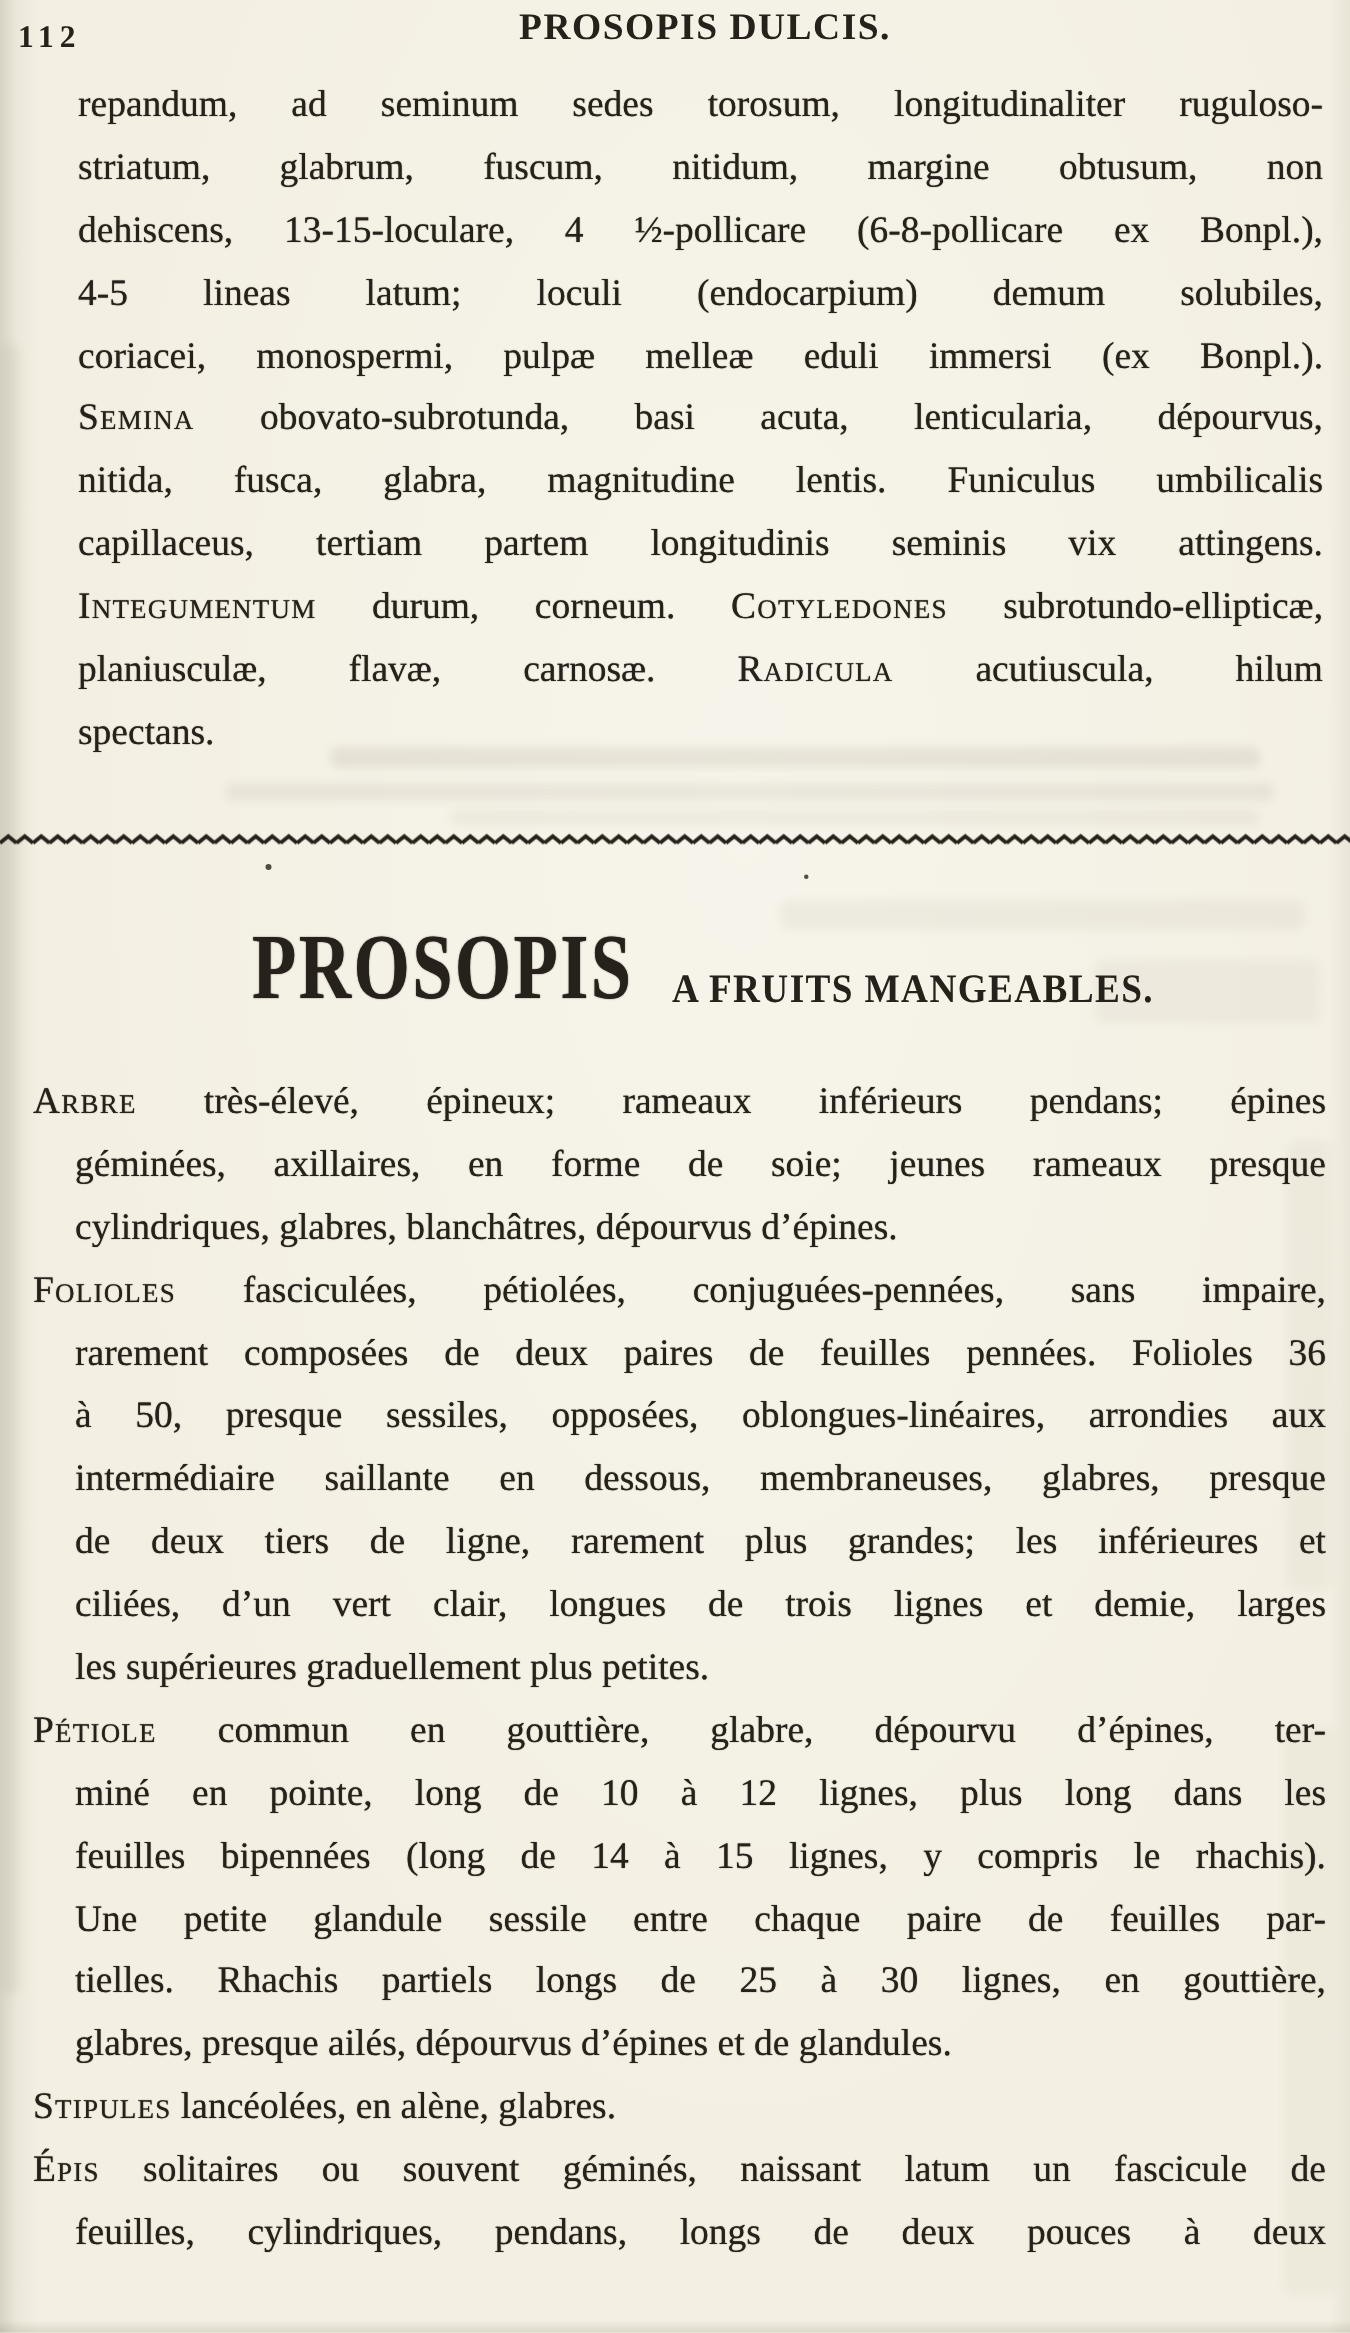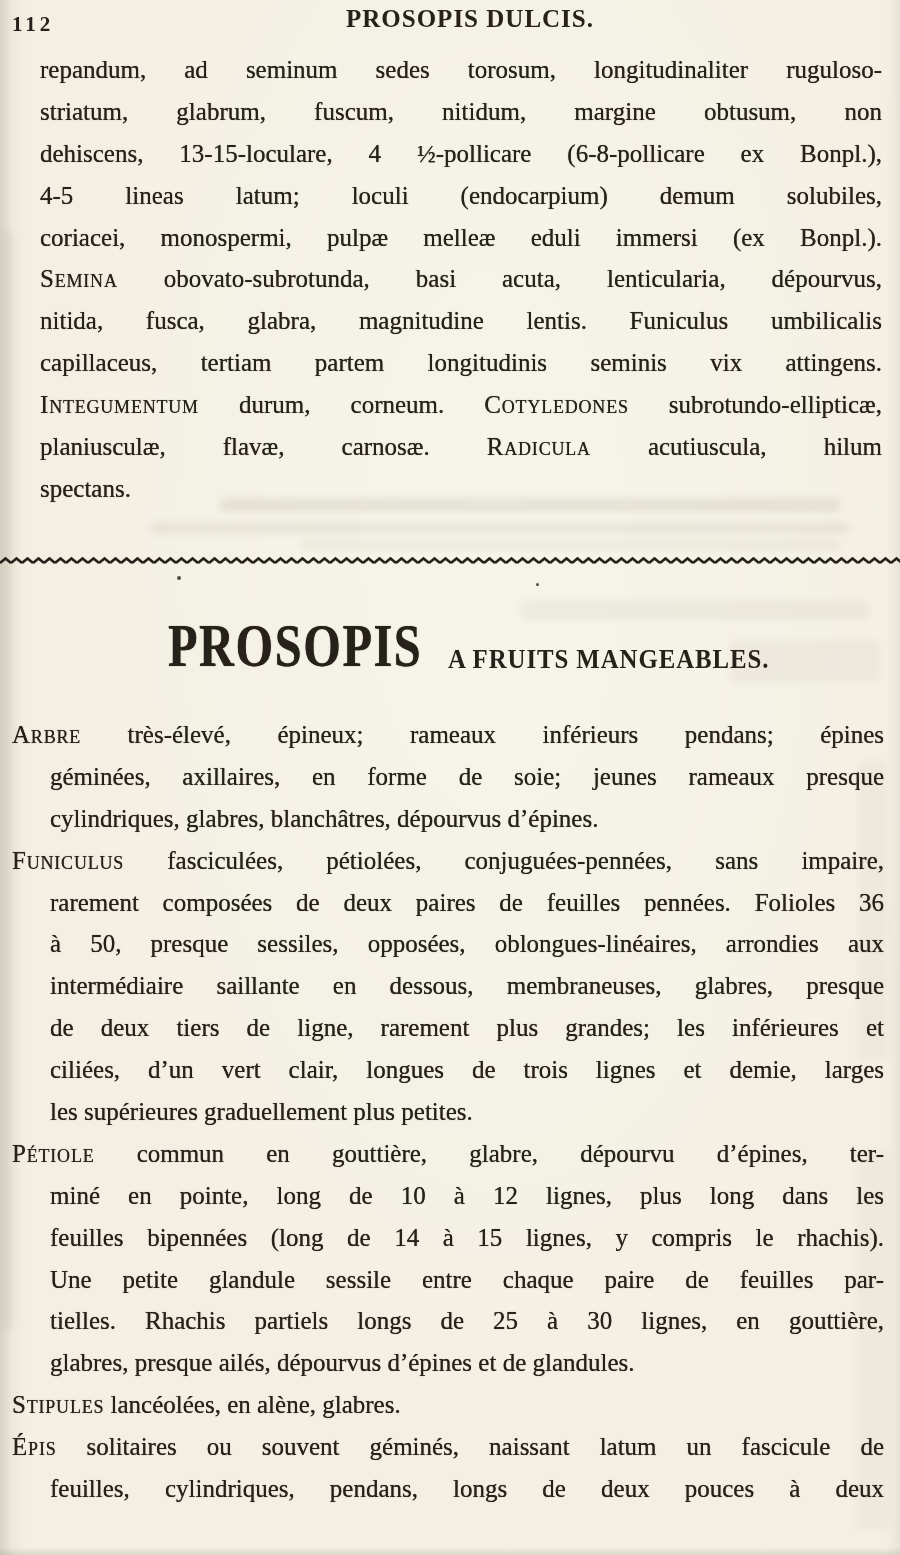--- a/index.html
+++ b/index.html
@@ -42,27 +42,27 @@
     font-size:25px;
     white-space:normal;
     text-shadow:0 0 0.7px rgba(38,32,22,0.85);
   }
   .tl.nojust{text-align:left;text-align-last:left;}
   .sc{font-variant:small-caps;letter-spacing:0.8px;}
 
   .latin{
     position:absolute;left:40px;top:49px;width:842px;
   }
-  .latin .tl{margin-left:0;}
+  .latin .tl{margin-left:12px;}
 
   .french{
     position:absolute;left:12px;top:714px;width:872px;
   }
   .french .tl.cont{margin-left:38px;}
-  .french .tl.lead{margin-left:0;}
+  .french .tl.lead{margin-left:10px;}
 
   
   .divider{
     position:absolute;left:0;top:552px;width:900px;height:10px;
     color:var(--ink);
   }
 
   
   .genus{
     position:absolute;left:168px;top:610px;
@@ -135,21 +135,21 @@
 
   <div>
     <span class="genus">PROSOPIS</span>
     <span class="subtitle">A FRUITS MANGEABLES.</span>
   </div>
 
   <div class="french">
       <div class="tl lead"><span class="sc">Arbre</span><span> très-élevé, épineux; rameaux inférieurs pendans; épines</span></div>
       <div class="tl cont"><span>géminées, axillaires, en forme de soie; jeunes rameaux presque</span></div>
       <div class="tl cont nojust"><span>cylindriques, glabres, blanchâtres, dépourvus d’épines.</span></div>
-      <div class="tl lead"><span class="sc">Funiculus</span><span> fasciculées, pétiolées, conjuguées-pennées, sans impaire,</span></div>
+      <div class="tl lead"><span class="sc">Folioles</span><span> fasciculées, pétiolées, conjuguées-pennées, sans impaire,</span></div>
       <div class="tl cont"><span>rarement composées de deux paires de feuilles pennées. Folioles 36</span></div>
       <div class="tl cont"><span>à 50, presque sessiles, opposées, oblongues-linéaires, arrondies aux</span></div>
       <div class="tl cont"><span>intermédiaire saillante en dessous, membraneuses, glabres, presque</span></div>
       <div class="tl cont"><span>de deux tiers de ligne, rarement plus grandes; les inférieures et</span></div>
       <div class="tl cont"><span>ciliées, d’un vert clair, longues de trois lignes et demie, larges</span></div>
       <div class="tl cont nojust"><span>les supérieures graduellement plus petites.</span></div>
       <div class="tl lead"><span class="sc">Pétiole</span><span> commun en gouttière, glabre, dépourvu d’épines, ter-</span></div>
       <div class="tl cont"><span>miné en pointe, long de 10 à 12 lignes, plus long dans les</span></div>
       <div class="tl cont"><span>feuilles bipennées (long de 14 à 15 lignes, y compris le rhachis).</span></div>
       <div class="tl cont"><span>Une petite glandule sessile entre chaque paire de feuilles par-</span></div>

